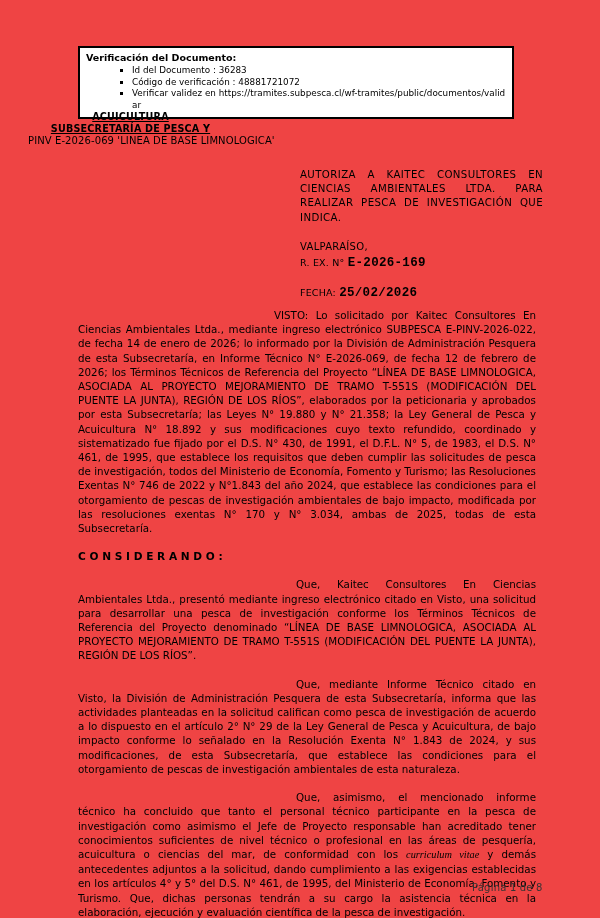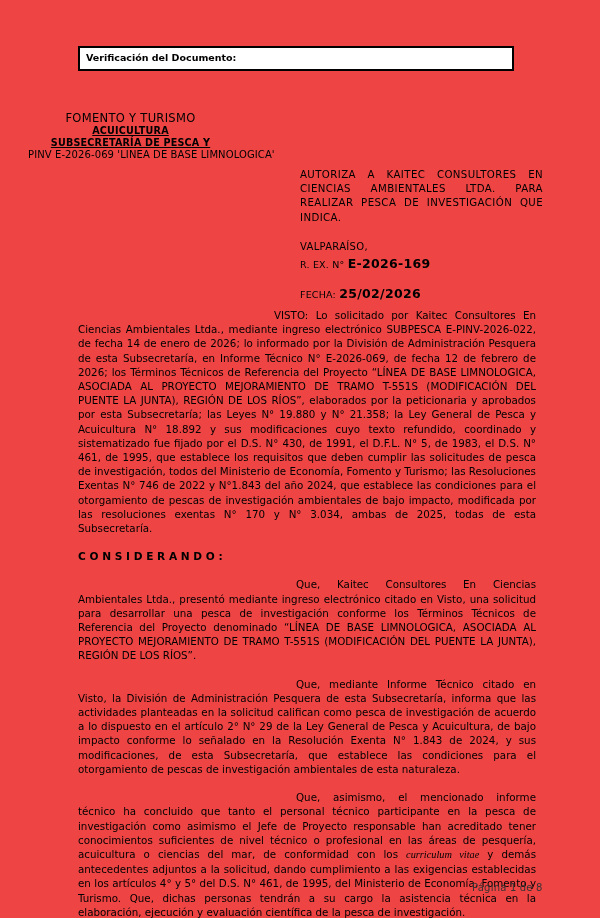--- a/index.html
+++ b/index.html
@@ -100,20 +100,21 @@
     position: absolute;
     left: 300px;
     top: 286px;
     font-size: 9.5px;
     letter-spacing: 0.2px;
   }
   .big-bold {
     font-weight: bold;
     font-size: 12.5px;
     letter-spacing: 0.3px;
+    font-family: Liberation Mono, monospace;
   }
   
   .body-text {
     position: absolute;
     left: 78px;
     top: 308px;
     width: 458px;
     font-size: 10.3px;
     line-height: 14.2px;
     text-align: justify;
@@ -141,24 +142,28 @@
     letter-spacing: 0.2px;
   }
 </style>
 </head>
 <body>
 
 <div class="page">
 
   <div class="verify-box">
     <div class="verify-title">Verificación del Documento:</div>
+    <ul class="verify-list">
+      <li>Id del Documento : 36283</li>
+      <li>Código de verificación : 48881721072</li>
+      <li>Verificar validez en https://tramites.subpesca.cl/wf-tramites/public/documentos/validar</li>
+    </ul>
   </div>
 
   <div class="ministry-block">
-    <div class="ministry-line">FOMENTO Y TURISMO</div>
     <div class="agency-line">ACUICULTURA</div>
     <div class="agency-line">SUBSECRETARÍA DE PESCA Y</div>
     <div class="project-ref">PINV E-2026-069 'LINEA DE BASE LIMNOLOGICA'</div>
   </div>
 
   <div class="subject-block">AUTORIZA A KAITEC CONSULTORES EN CIENCIAS AMBIENTALES LTDA. PARA REALIZAR PESCA DE INVESTIGACIÓN QUE INDICA.</div>
 
   <div class="city-line">VALPARAÍSO,</div>
 
   <div class="rex-line">

